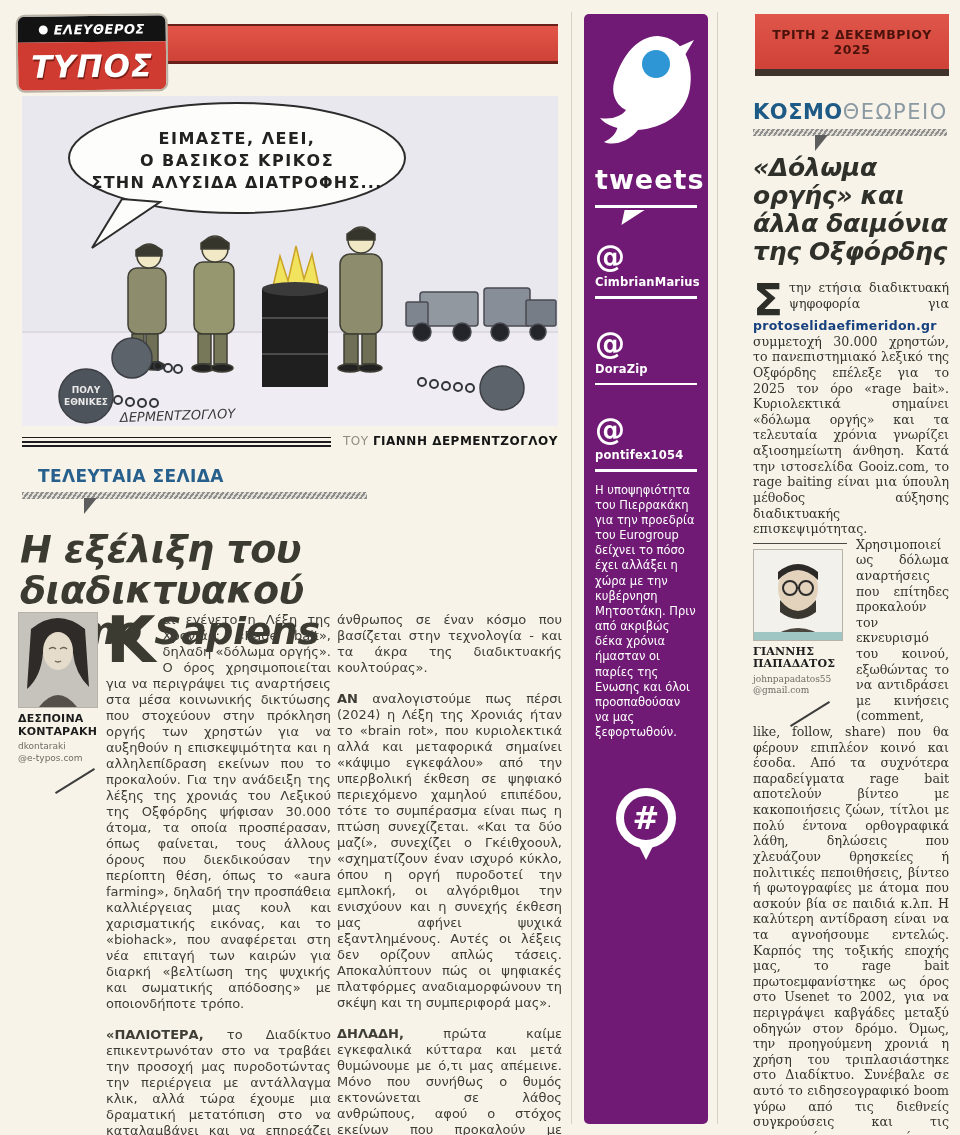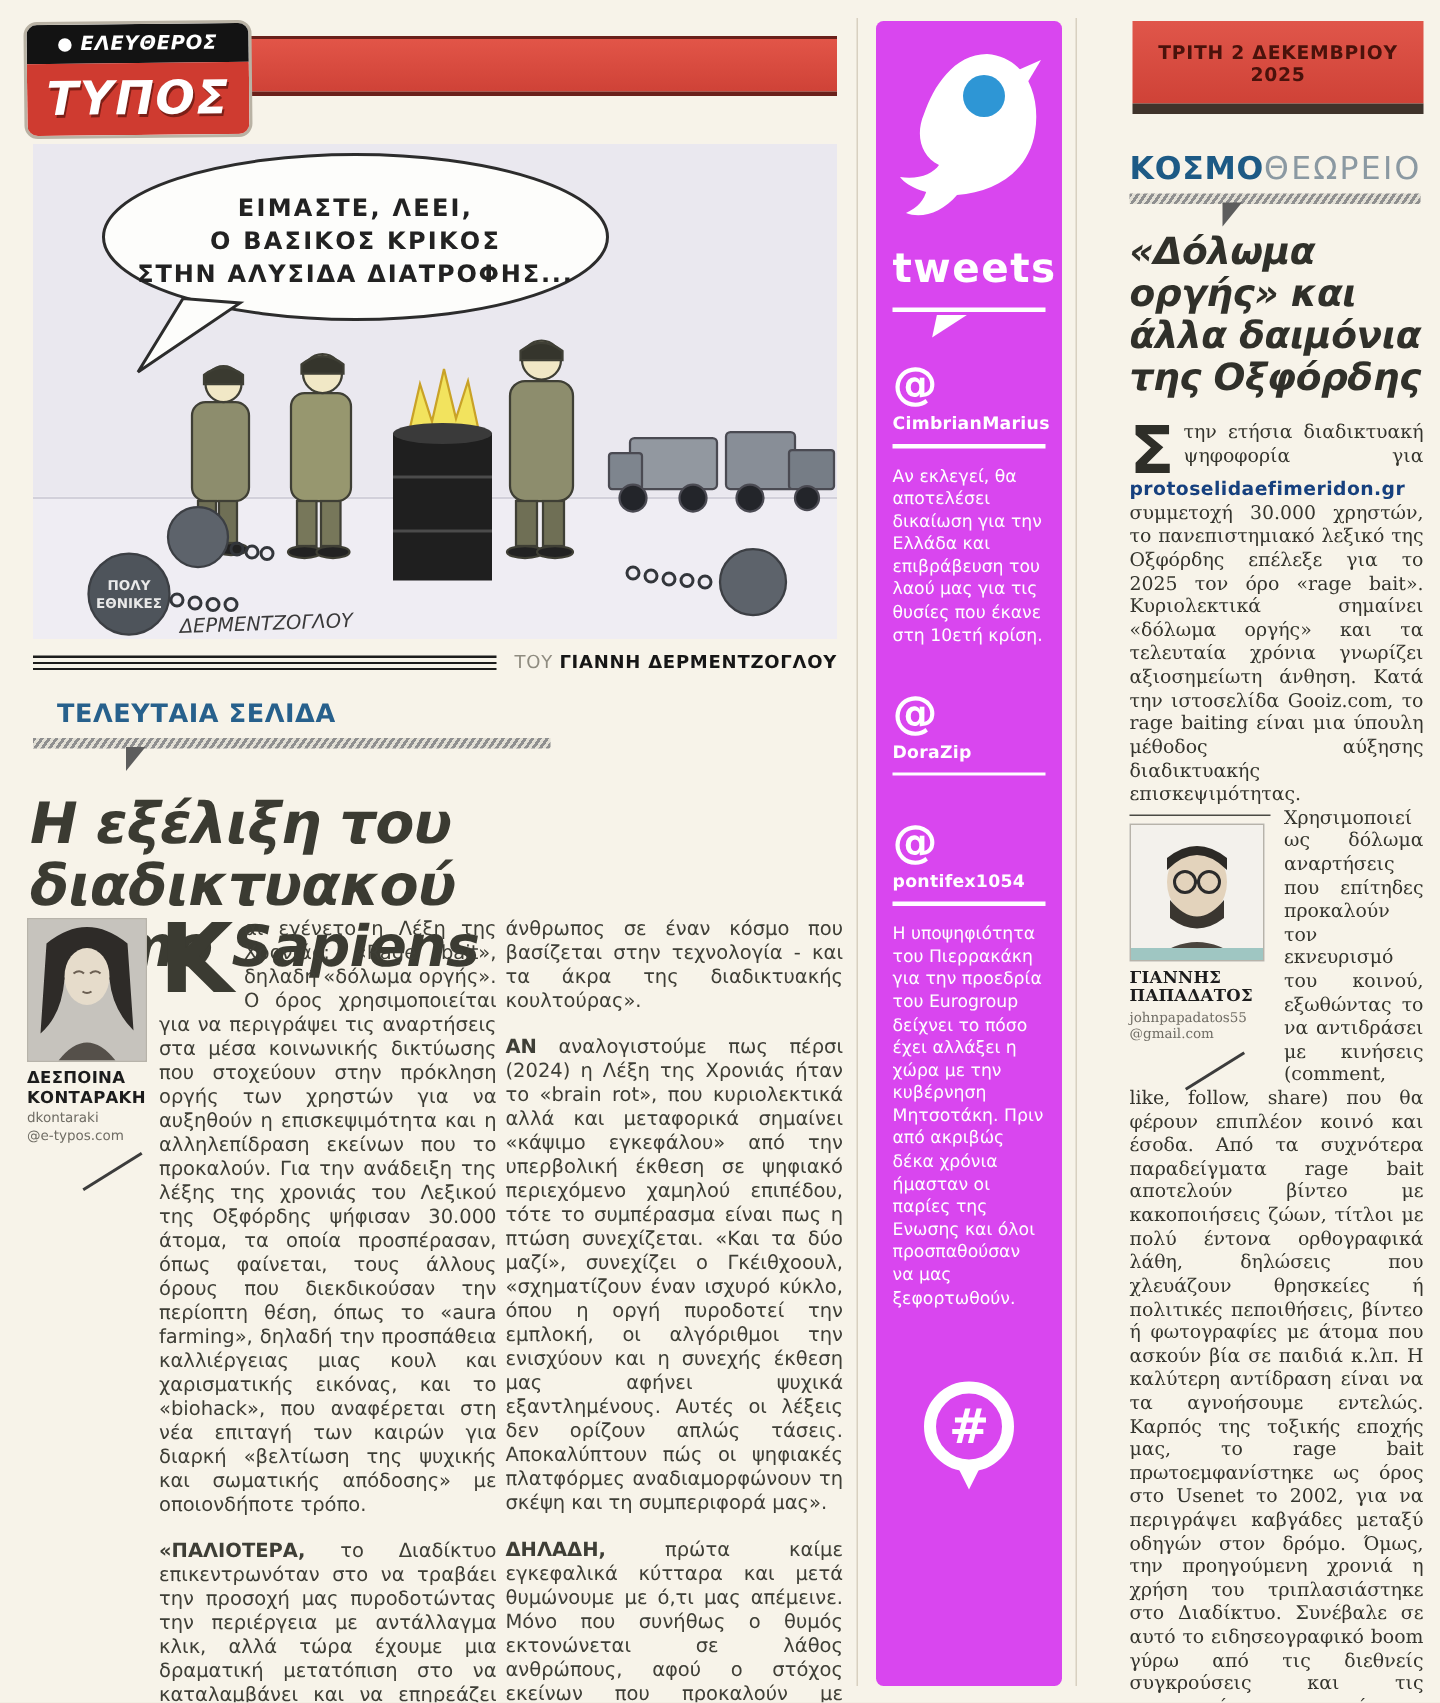--- a/index.html
+++ b/index.html
@@ -52,21 +52,21 @@
 
   
   .author { font-size:10.5px; }
   .photo { width:80px; height:96px; background:#cfccc6; border:1px solid #b7b3aa; }
   .photo svg { display:block; }
   .a-name { margin-top:5px; font-weight:bold; font-size:11px; line-height:1.15; color:#1c1c1c; letter-spacing:.2px; }
   .a-mail { margin-top:3px; font-size:9px; line-height:1.25; color:#6f6c64; }
   .slash { width:46px; height:2px; background:#3c3c3c; transform:rotate(-32deg); margin:16px 0 0 34px; }
 
   
-  .tweets { position:absolute; left:584px; top:14px; width:124px; height:1110px; background:#d946ef;
+  .tweets { position:absolute; left:584px; top:14px; width:124px; height:1110px; background:#701a75;
             border-radius:5px; padding:10px 11px; color:#fff; }
   .bird { display:block; margin:6px auto 0; }
   .tw-label { font-size:27px; font-weight:bold; letter-spacing:1px; margin-top:2px; color:#fff; }
   .tw-rule { position:relative; height:3px; background:#fff; margin:10px 0 34px; }
   .tw-rule .tail { position:absolute; left:28px; top:5px; width:0; height:0;
                    border-top:15px solid #fff; border-right:20px solid transparent; transform:skewX(-12deg); }
   .tw-item { margin-bottom:30px; }
   .tw-at { font-size:30px; font-weight:bold; line-height:1; }
   .tw-handle { font-weight:bold; font-size:11.5px; margin-top:3px; letter-spacing:.2px; }
   .tw-underline { height:2.5px; background:#fff; margin:7px 0 11px; }
@@ -267,21 +267,20 @@
     </svg>
     <div class="tw-label">tweets</div>
     <div class="tw-rule">
         <span class="tail"></span>
       </div>
 
     <div class="tw-item">
       <div class="tw-at">@</div>
       <div class="tw-handle">CimbrianMarius</div>
       <div class="tw-underline"></div>
-      <div class="tw-text">Αν εκλεγεί, θα αποτελέσει δικαίωση για την Ελλάδα και επιβράβευση του λαού μας για τις θυσίες που έκανε στη 10ετή κρίση.</div>
     </div>
 
     <div class="tw-item">
       <div class="tw-at">@</div>
       <div class="tw-handle">DoraZip</div>
       <div class="tw-underline"></div>
     </div>
 
     <div class="tw-item">
       <div class="tw-at">@</div>

